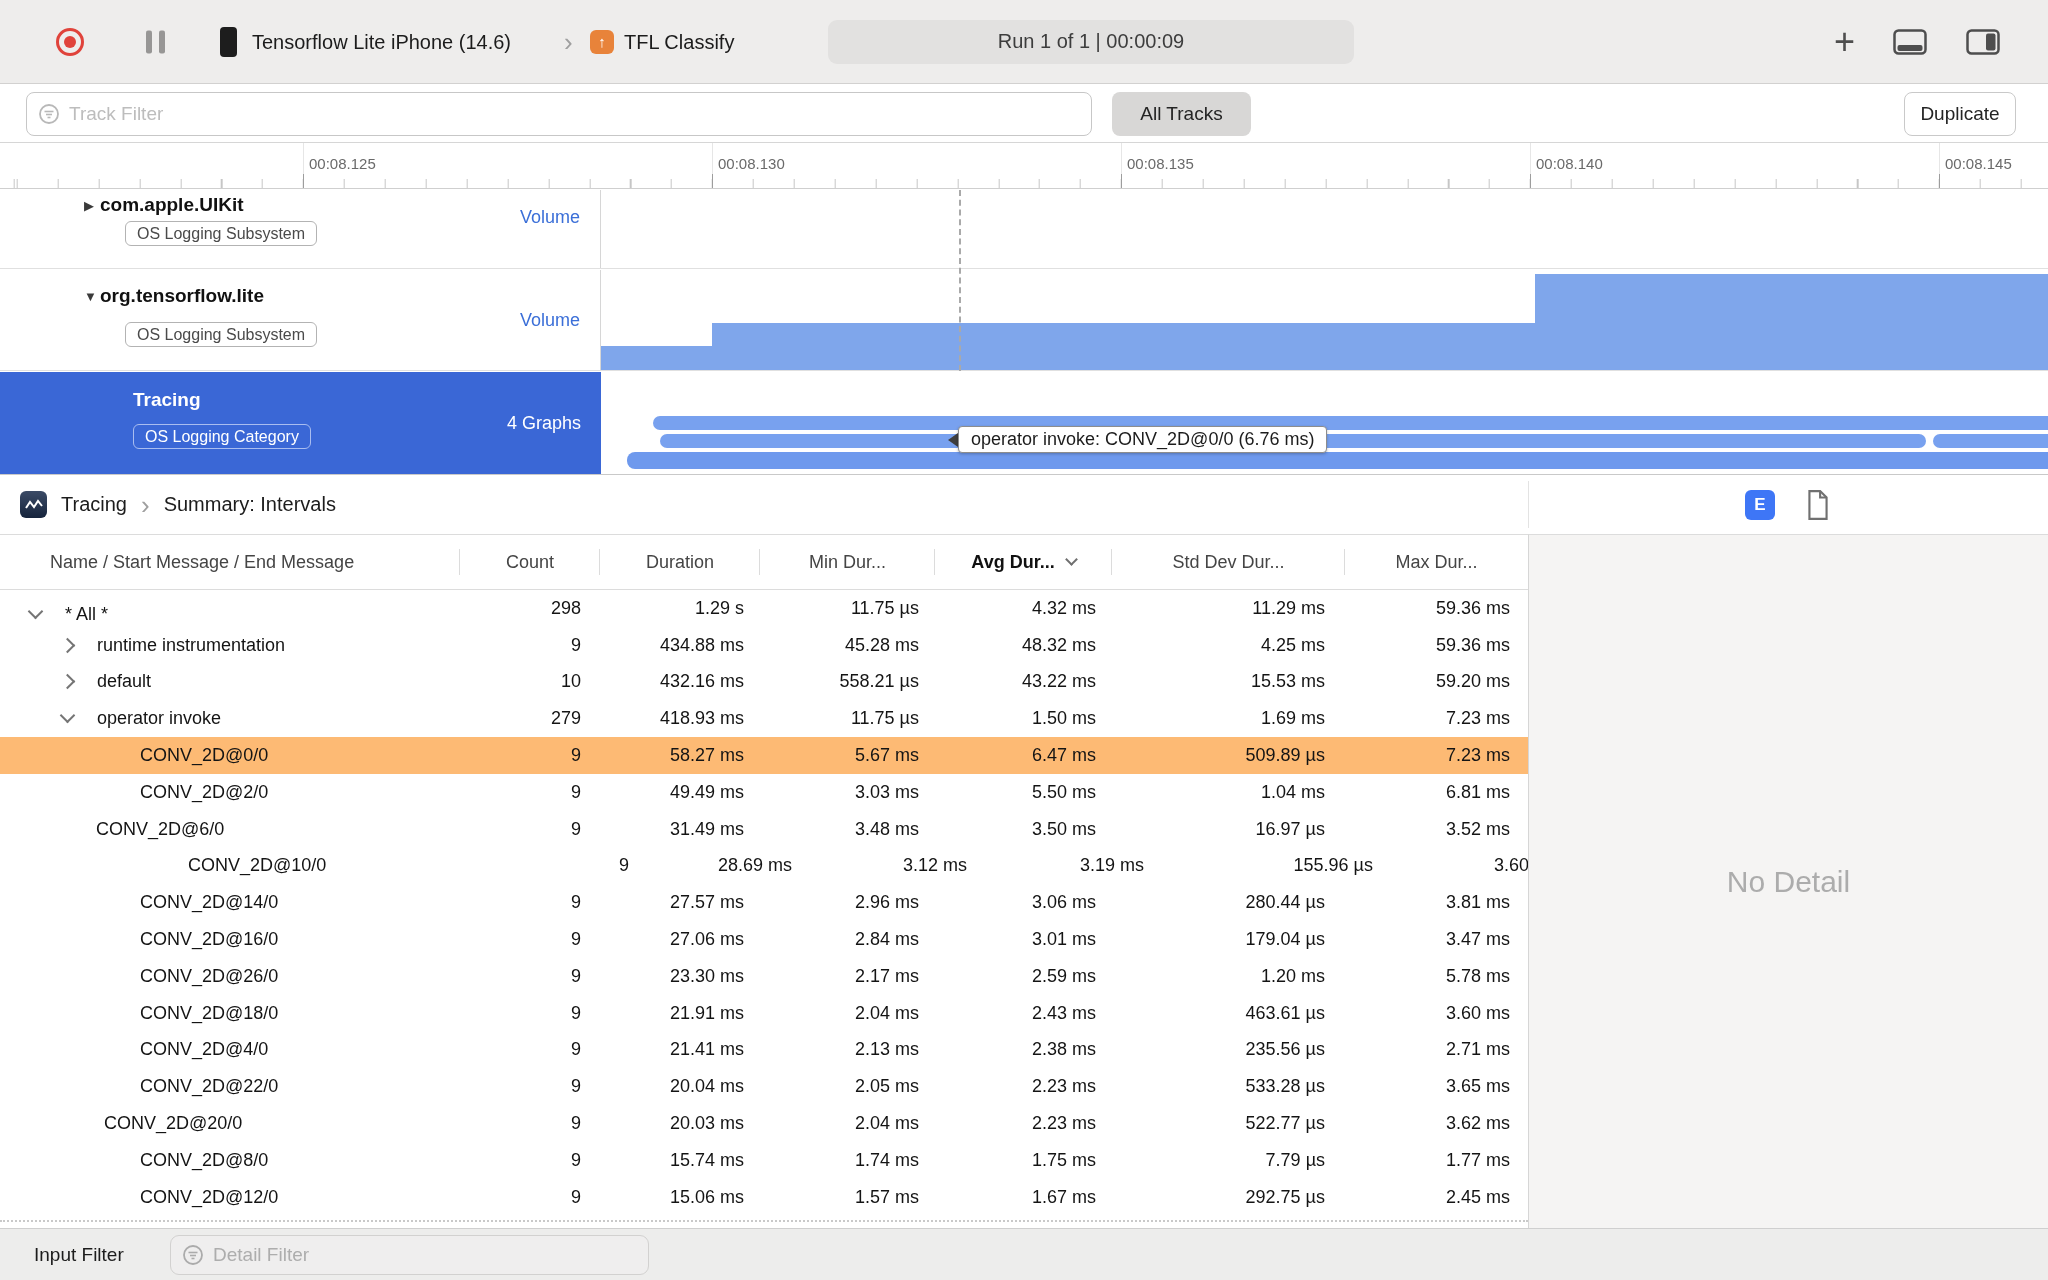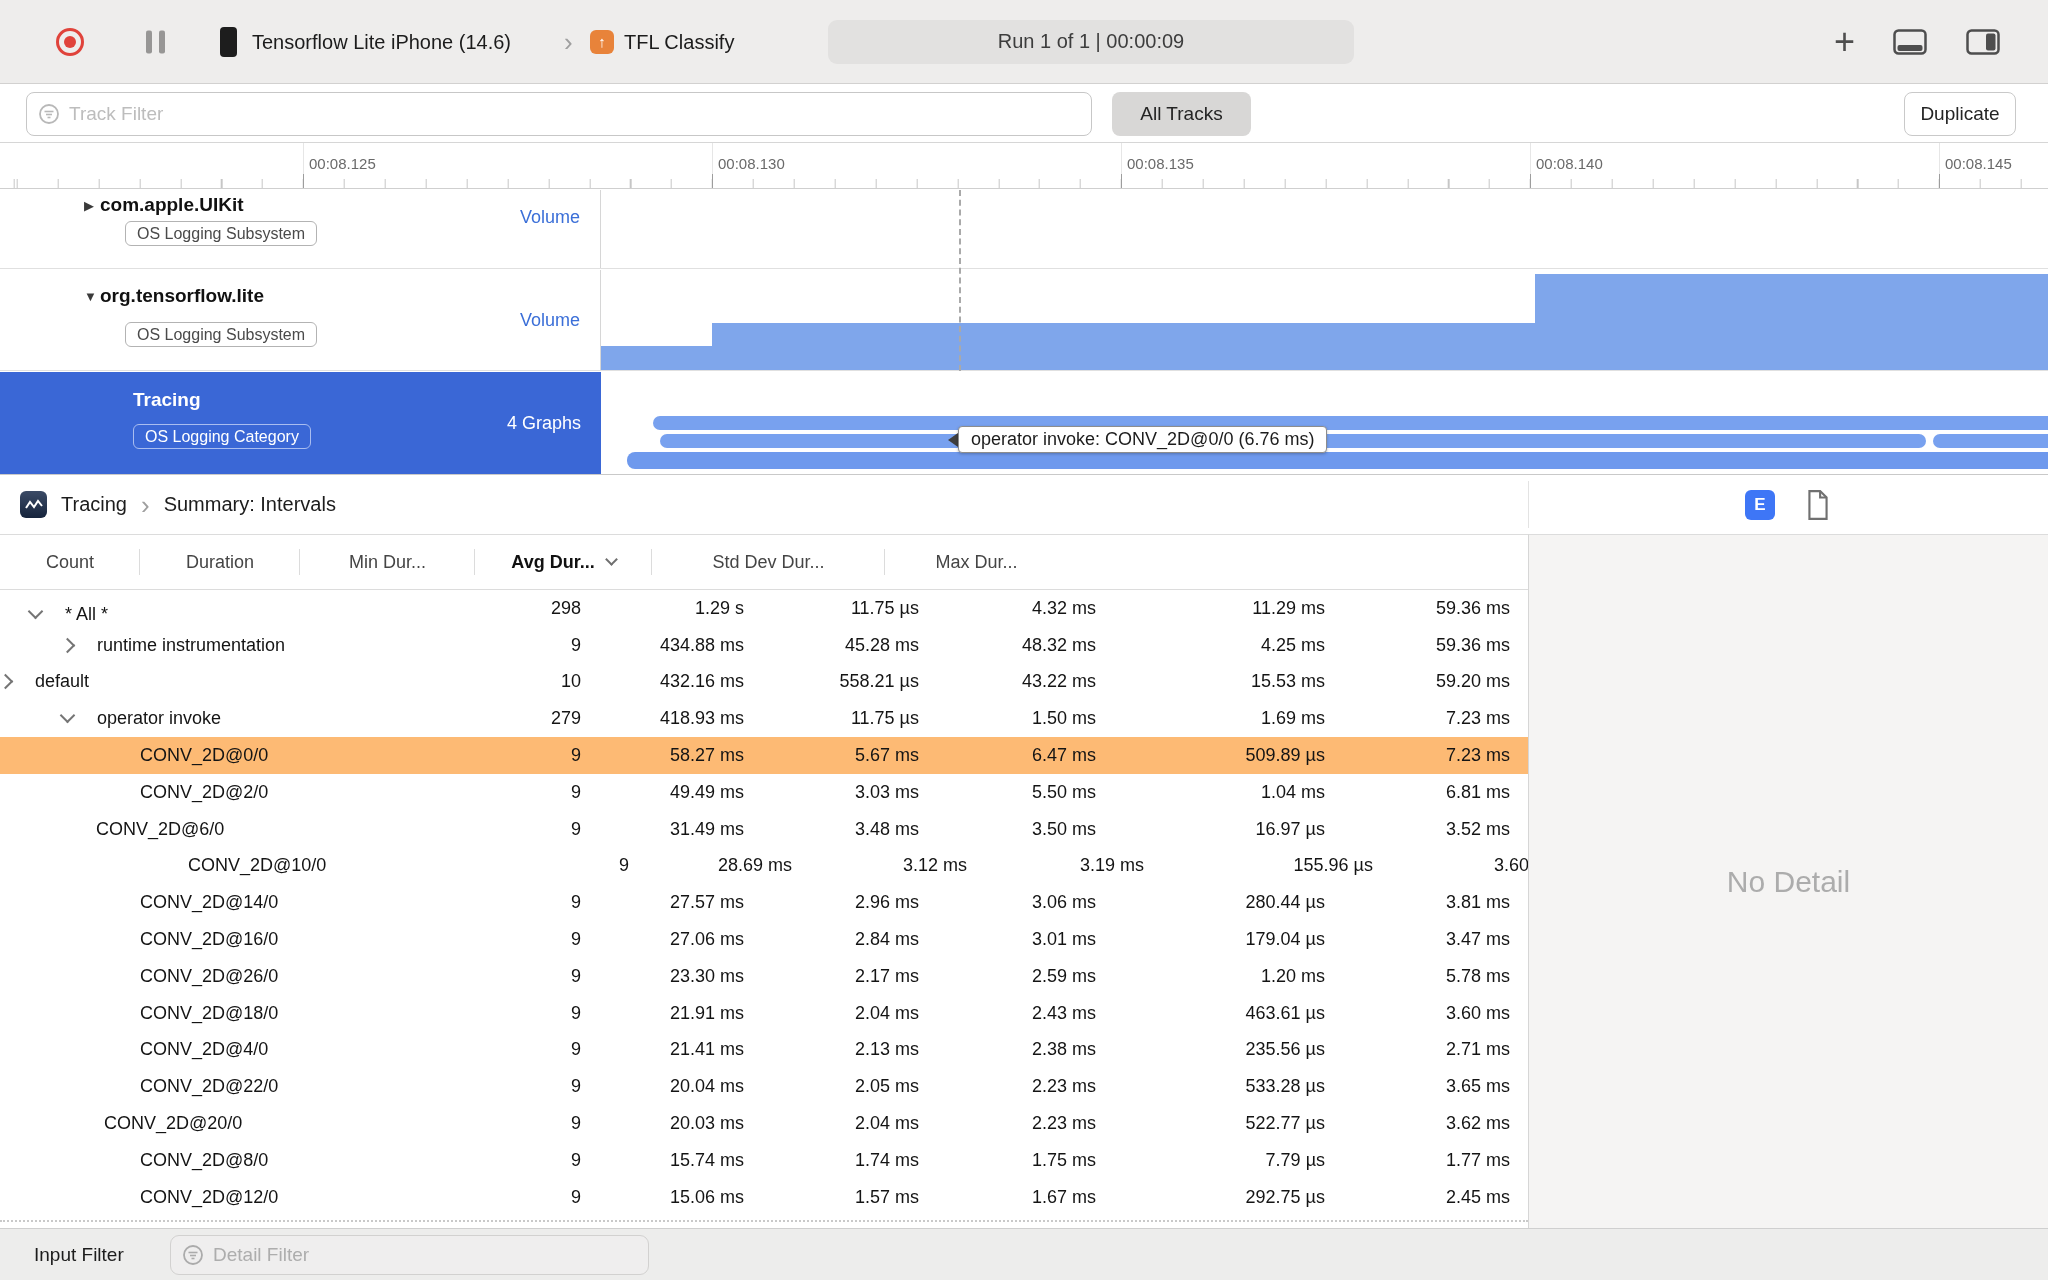--- a/index.html
+++ b/index.html
@@ -279,20 +279,21 @@
     <div class="e-btn">E</div>
     <div class="doc-icon">
       <svg width="24" height="30" viewBox="0 0 22 28">
           <path d="M3 1 h10 l6 6 v20 h-16 z" fill="none" stroke="#707070" stroke-width="2"></path>
           <path d="M13 1 v6 h6" fill="none" stroke="#707070" stroke-width="2"></path>
         </svg>
     </div>
   </div>
 
   <div class="thead">
+    <div class="hcell h-name">Name / Start Message / End Message</div>
     <div class="hcell h-count">Count</div>
     <div class="hcell h-duration">Duration</div>
     <div class="hcell h-min">Min Dur...</div>
     <div class="hcell h-avg">
         <span>Avg Dur...</span>
         <span class="sort-chev"></span>
       </div>
     <div class="hcell h-std">Std Dev Dur...</div>
     <div class="hcell h-max">Max Dur...</div>
   </div>
@@ -316,21 +317,21 @@
           <span>runtime instrumentation</span>
         </div>
         <div class="tcell num c-count">9</div>
         <div class="tcell num c-duration">434.88 ms</div>
         <div class="tcell num c-min">45.28 ms</div>
         <div class="tcell num c-avg">48.32 ms</div>
         <div class="tcell num c-std">4.25 ms</div>
         <div class="tcell num c-max">59.36 ms</div>
       </div>
       <div class="trow">
-        <div class="tcell c-name" style="">
+        <div class="tcell c-name" style="padding-left: 62px;">
           <span class="chev right"></span>
           <span>default</span>
         </div>
         <div class="tcell num c-count">10</div>
         <div class="tcell num c-duration">432.16 ms</div>
         <div class="tcell num c-min">558.21 µs</div>
         <div class="tcell num c-avg">43.22 ms</div>
         <div class="tcell num c-std">15.53 ms</div>
         <div class="tcell num c-max">59.20 ms</div>
       </div>

